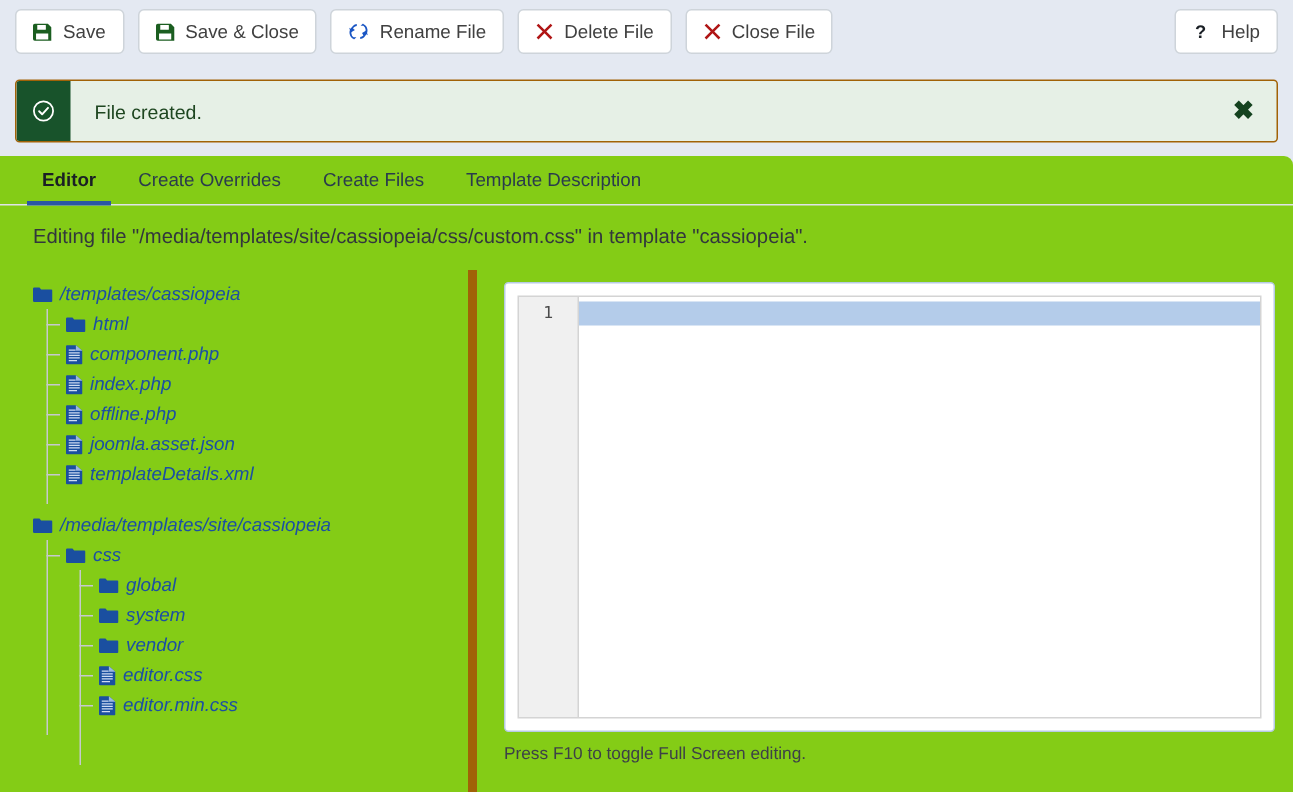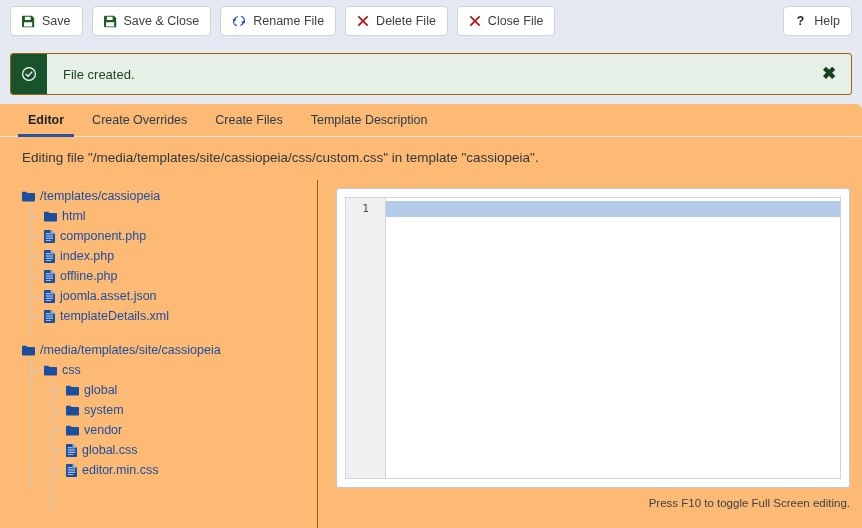--- a/index.html
+++ b/index.html
@@ -85,21 +85,21 @@
     font-family: "Liberation Sans", sans-serif;
     flex: 0 0 44px;
     padding-bottom: 2px;
   }
 
   
   #card {
     position: absolute;
     left: 0; top: 104px;
     width: 862px; height: 424px;
-    background: #fdba74;
+    background: #84cc16;
     border-top-right-radius: 6px;
   }
 
   
   #tabs {
     position: relative;
     height: 33px;
     border-bottom: 1px solid #dfe3e8;
     display: flex;
     align-items: stretch;
@@ -140,23 +140,24 @@
   #split {
     position: absolute;
     left: 0; top: 76px;
     width: 862px; height: 348px;
     display: flex;
   }
   #tree-pane {
     width: 318px;
     flex: 0 0 318px;
     padding: 6px 0 0 22px;
-    border-right: 1px solid #a16207;
+    border-right: 6px solid #a16207;
     overflow: hidden;
     position: relative;
+    font-style: italic;
   }
   #editor-pane {
     flex: 1 1 auto;
     padding: 8px 22px 0 18px;
     position: relative;
   }
 
   
   .tree-group { margin-bottom: 2px; }
   .tnode {
@@ -233,21 +234,21 @@
     padding-top: 3px;
   }
   #active-line {
     height: 16px;
     background: #b4ccea;
     width: 100%;
   }
   #hint {
     margin-top: 9px;
     width: 514px;
-    text-align: right;
+    text-align: left;
     font-size: 11.5px;
     color: #3d4147;
   }
 </style>
 </head>
 <body>
 
 <div id="toolbar">
 
   <div class="tb-btn">
@@ -488,21 +489,21 @@
 
         <div class="tnode depth2">
           <span class="elbow"></span>
           <span class="tico">
             <svg width="11" height="13" viewBox="0 0 12 14">
                 <path fill="#1a4fa0" d="M0 .8A.8.8 0 0 1 .8 0h6.4L12 4.1v9.1a.8.8 0 0 1-.8.8H.8a.8.8 0 0 1-.8-.8z"></path>
                 <path fill="#cfdcf2" d="M2 3.2h5v.9H2zM2 5.1h8v.9H2zM2 7h8v.9H2zM2 8.9h8v.9H2zM2 10.8h6v.9H2z"></path>
                 <path fill="#9cb8e0" d="M7.2 0 12 4.1H7.2z"></path>
               </svg>
           </span>
-          <span class="tlabel">global.css</span>
+          <span class="tlabel">editor.css</span>
         </div>
 
         <div class="tnode depth2">
           <span class="elbow"></span>
           <span class="tico">
             <svg width="11" height="13" viewBox="0 0 12 14">
                 <path fill="#1a4fa0" d="M0 .8A.8.8 0 0 1 .8 0h6.4L12 4.1v9.1a.8.8 0 0 1-.8.8H.8a.8.8 0 0 1-.8-.8z"></path>
                 <path fill="#cfdcf2" d="M2 3.2h5v.9H2zM2 5.1h8v.9H2zM2 7h8v.9H2zM2 8.9h8v.9H2zM2 10.8h6v.9H2z"></path>
                 <path fill="#9cb8e0" d="M7.2 0 12 4.1H7.2z"></path>
               </svg>

